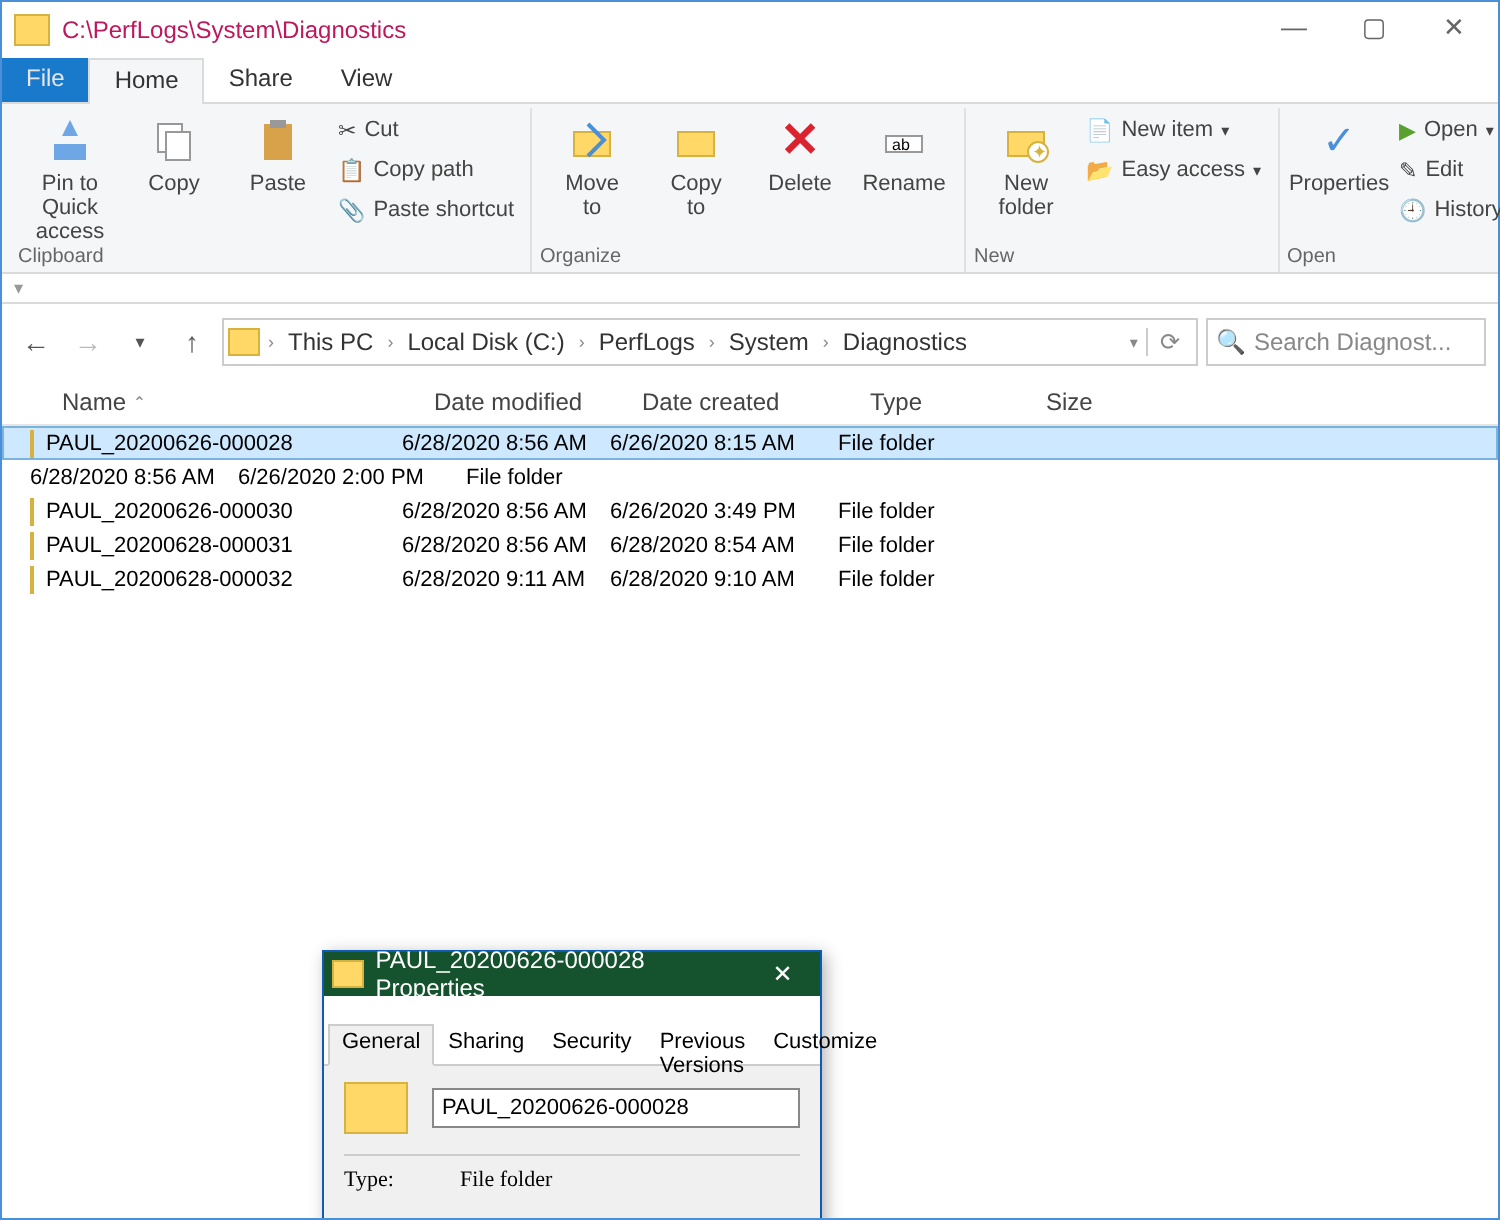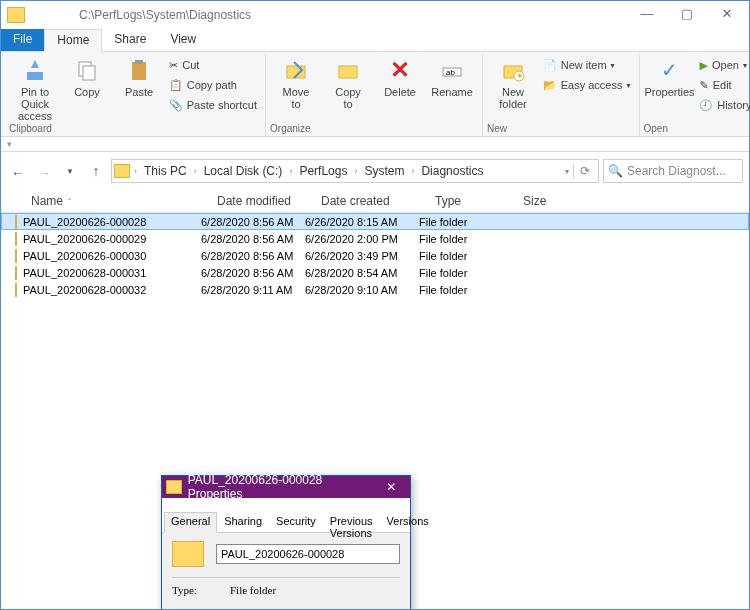--- a/index.html
+++ b/index.html
@@ -1,19 +1,19 @@
 <!DOCTYPE html>
 <html><head>
 <meta charset="utf-8">
 <style>
 html,body{margin:0;padding:0;font-family:"Segoe UI",Arial,sans-serif;font-size:11px;color:#000;background:#fff;width:750px;height:610px;overflow:hidden;}
 .window{border:1px solid #4a90d9;width:748px;height:608px;display:flex;flex-direction:column;background:#fff;}
 .titlebar{height:28px;display:flex;align-items:center;padding:0 2px 0 6px;}
 .titlebar .icon{width:16px;height:14px;background:#ffd867;border:1px solid #d8b23e;margin-right:6px;}
-.titlebar .title{color:#737373;font-size:12px;margin-left:48px;}
+.titlebar .title{color:#be185d;font-size:12px;}
 .wincontrols{margin-left:auto;display:flex;}
 .wincontrols div{width:40px;height:24px;text-align:center;line-height:22px;color:#666;font-size:13px;}
 .menutabs{height:22px;display:flex;align-items:stretch;border-bottom:1px solid #dadada;}
 .menutabs .tab{padding:3px 12px;font-size:12px;color:#333;}
 .menutabs .tab.file{background:#1979ca;color:#e5e5e5;}
 .menutabs .tab.active{background:#f5f6f7;border-top:1px solid #dadada;border-left:1px solid #dadada;border-right:1px solid #dadada;margin-bottom:-1px;}
 .ribbon{height:82px;background:#f5f6f7;border-bottom:1px solid #dadada;display:flex;padding:2px 4px 0;}
 .rgroup{display:flex;flex-direction:column;padding:0 4px;border-right:1px solid #e1e1e1;}
 .rgroup:last-child{border-right:none;}
 .rgroup .row{display:flex;flex:1;}
@@ -35,21 +35,21 @@
 .col-name{width:186px;}
 .col-mod{width:104px;}
 .col-created{width:114px;}
 .col-type{width:88px;}
 .col-size{width:60px;}
 .filelist{flex:1;position:relative;overflow:hidden;}
 .filerow{height:17px;display:flex;align-items:center;padding:0 0 0 14px;font-size:11px;}
 .filerow.selected{background:#cde8ff;border:1px solid #7bb3e0;padding-left:13px;height:15px;}
 .filerow .fico{width:15px;height:12px;background:#ffd867;border:1px solid #d8b23e;margin-right:6px;}
 .dialog{position:absolute;left:160px;top:262px;width:248px;height:316px;background:#f0f0f0;border:1px solid #0e5bb5;box-shadow:2px 2px 8px rgba(0,0,0,0.3);display:flex;flex-direction:column;font-size:11px;}
-.dlg-title{height:22px;background:#701a75;color:#fff;display:flex;align-items:center;padding:0 4px;font-size:12px;}
+.dlg-title{height:22px;background:#14532d;color:#fff;display:flex;align-items:center;padding:0 4px;font-size:12px;}
 .dlg-title .icon{width:14px;height:12px;background:#ffd867;border:1px solid #d8b23e;margin-right:6px;}
 .dlg-title .x{margin-left:auto;width:30px;text-align:center;}
 .dlg-tabs{height:20px;display:flex;background:#fff;border-bottom:1px solid #ccc;padding:14px 2px 0;}
 .dlg-tab{padding:2px 6px;font-size:11px;border:1px solid transparent;}
 .dlg-tab.active{background:#f0f0f0;border:1px solid #ccc;border-bottom:1px solid #f0f0f0;margin-bottom:-1px;}
 .dlg-body{flex:1;padding:8px 10px;}
 .dlg-iconrow{display:flex;align-items:center;gap:12px;margin-bottom:10px;}
 .dlg-folder{width:30px;height:24px;background:#ffd867;border:1px solid #d8b23e;}
 .dlg-name{flex:1;border:1px solid #888;padding:2px 4px;background:#fff;height:14px;font-size:11px;}
 .dlg-sep{border-top:1px solid #ccc;margin:4px 0;}
@@ -256,21 +256,20 @@
  </div>
 
  <div class="filelist">
   <div class="filerow selected">
    <div class="col col-name"><span class="fico"></span><span>PAUL_20200626-000028</span></div>
    <div class="col col-mod">6/28/2020 8:56 AM</div>
    <div class="col col-created">6/26/2020 8:15 AM</div>
    <div class="col col-type">File folder</div>
   </div>
   <div class="filerow">
-   <div class="col col-name"><span class="fico"></span><span>PAUL_20200626-000029</span></div>
    <div class="col col-mod">6/28/2020 8:56 AM</div>
    <div class="col col-created">6/26/2020 2:00 PM</div>
    <div class="col col-type">File folder</div>
   </div>
   <div class="filerow">
    <div class="col col-name"><span class="fico"></span><span>PAUL_20200626-000030</span></div>
    <div class="col col-mod">6/28/2020 8:56 AM</div>
    <div class="col col-created">6/26/2020 3:49 PM</div>
    <div class="col col-type">File folder</div>
   </div>
@@ -291,21 +290,21 @@
    <div class="dlg-title">
     <div class="icon"></div>
     <span>PAUL_20200626-000028 Properties</span>
     <div class="x">✕</div>
    </div>
    <div class="dlg-tabs">
     <div class="dlg-tab active">General</div>
     <div class="dlg-tab">Sharing</div>
     <div class="dlg-tab">Security</div>
     <div class="dlg-tab">Previous Versions</div>
-    <div class="dlg-tab">Versions</div>
+    <div class="dlg-tab">Customize</div>
    </div>
    <div class="dlg-body">
     <div class="dlg-iconrow">
      <div class="dlg-folder"></div>
      <input class="dlg-name" value="PAUL_20200626-000028" style="">
     </div>
     <div class="dlg-sep"></div>
     <div class="dlg-prop">
             <div class="k">Type:</div>
             <div class="v">File folder</div>

